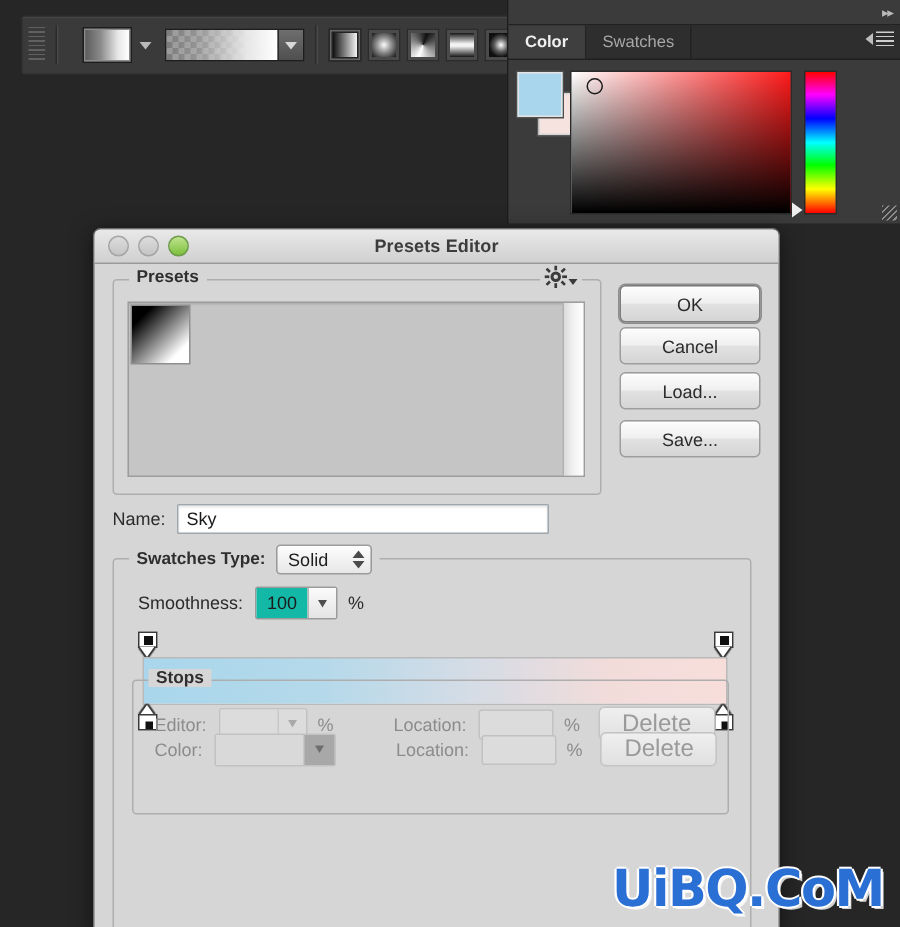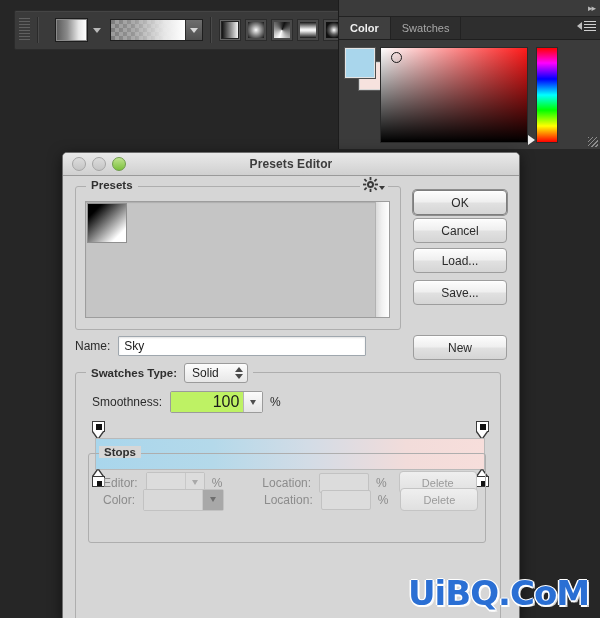--- a/index.html
+++ b/index.html
@@ -238,21 +238,21 @@
   .stepper i.up{border-bottom:5px solid #4a4a4a;}
   .stepper i.dn{border-top:5px solid #4a4a4a;}
 
   .smooth-row{position:absolute;left:16px;top:18px;display:flex;align-items:center;}
   .num-field{
     margin-left:8px;display:flex;align-items:stretch;
     border:1px solid #9b9b9b;border-radius:2px;background:#fff;height:20px;
   }
   .num-field .val{
     width:34px;display:flex;align-items:center;justify-content:center;
-    font-size:16px;color:#1a1a1a;background:#bef264;padding-left:38px;
+    font-size:12px;color:#1a1a1a;background:#14b8a6;
   }
   .num-field .dd{
     width:18px;border-left:1px solid #b5b5b5;
     background:linear-gradient(to bottom,#fbfbfb,#e4e4e4);
     display:flex;align-items:center;justify-content:center;
   }
   .num-field .dd i{
     width:0;height:0;border-left:3.5px solid transparent;border-right:3.5px solid transparent;
     border-top:5px solid #4e4e4e;display:block;
   }
@@ -314,21 +314,21 @@
   .field-dis.color-sw .val{width:58px;background:#d9d9d9;}
   .field-dis.color-sw .dd{width:20px;background:#a8a8a8;}
   .field-dis.color-sw .dd i{border-top-color:#6e6e6e;}
   .plain-dis{
     margin-left:8px;width:50px;height:20px;box-sizing:border-box;
     border:1px solid #c2c2c2;border-radius:2px;background:#dcdcdc;
   }
   .pct-dim{margin-left:7px;font-size:12px;color:#8c8c8c;}
   .btn-dis{
     margin-left:12px;width:76px;height:21px;
-    display:flex;align-items:center;justify-content:center;font-size:11px;color:#9a9a9a;
+    display:flex;align-items:center;justify-content:center;font-size:16px;color:#9a9a9a;
     background:linear-gradient(to bottom,#efefef,#e0e0e0);
     border:1px solid #c4c4c4;border-radius:4px;
   }
 
   
   .watermark{
     position:absolute;left:408px;top:573px;
     font-family:"DejaVu Sans", sans-serif;
     font-size:34px;font-weight:bold;color:#2a6fd4;
     letter-spacing:-1px;
@@ -437,21 +437,20 @@
         <div class="presets-well">
           <div class="preset-item"></div>
           <div class="preset-scroll"></div>
         </div>
       </div>
 
       <div class="btn" id="btn-cancel">Cancel</div>
       <div class="btn default" id="btn-ok">OK</div>
       <div class="btn" id="btn-load">Load...</div>
       <div class="btn" id="btn-save">Save...</div>
-      <div class="btn" id="btn-new">New</div>
 
       <div class="name-row">
         <span class="lbl">Name:</span>
         <div class="name-input" placeholder="Name">Sky</div>
       </div>
 
       <div class="group gt-group">
         <div class="gt-label-wrap">
           <span class="gt-label">Swatches Type:</span>
           <span class="select">

